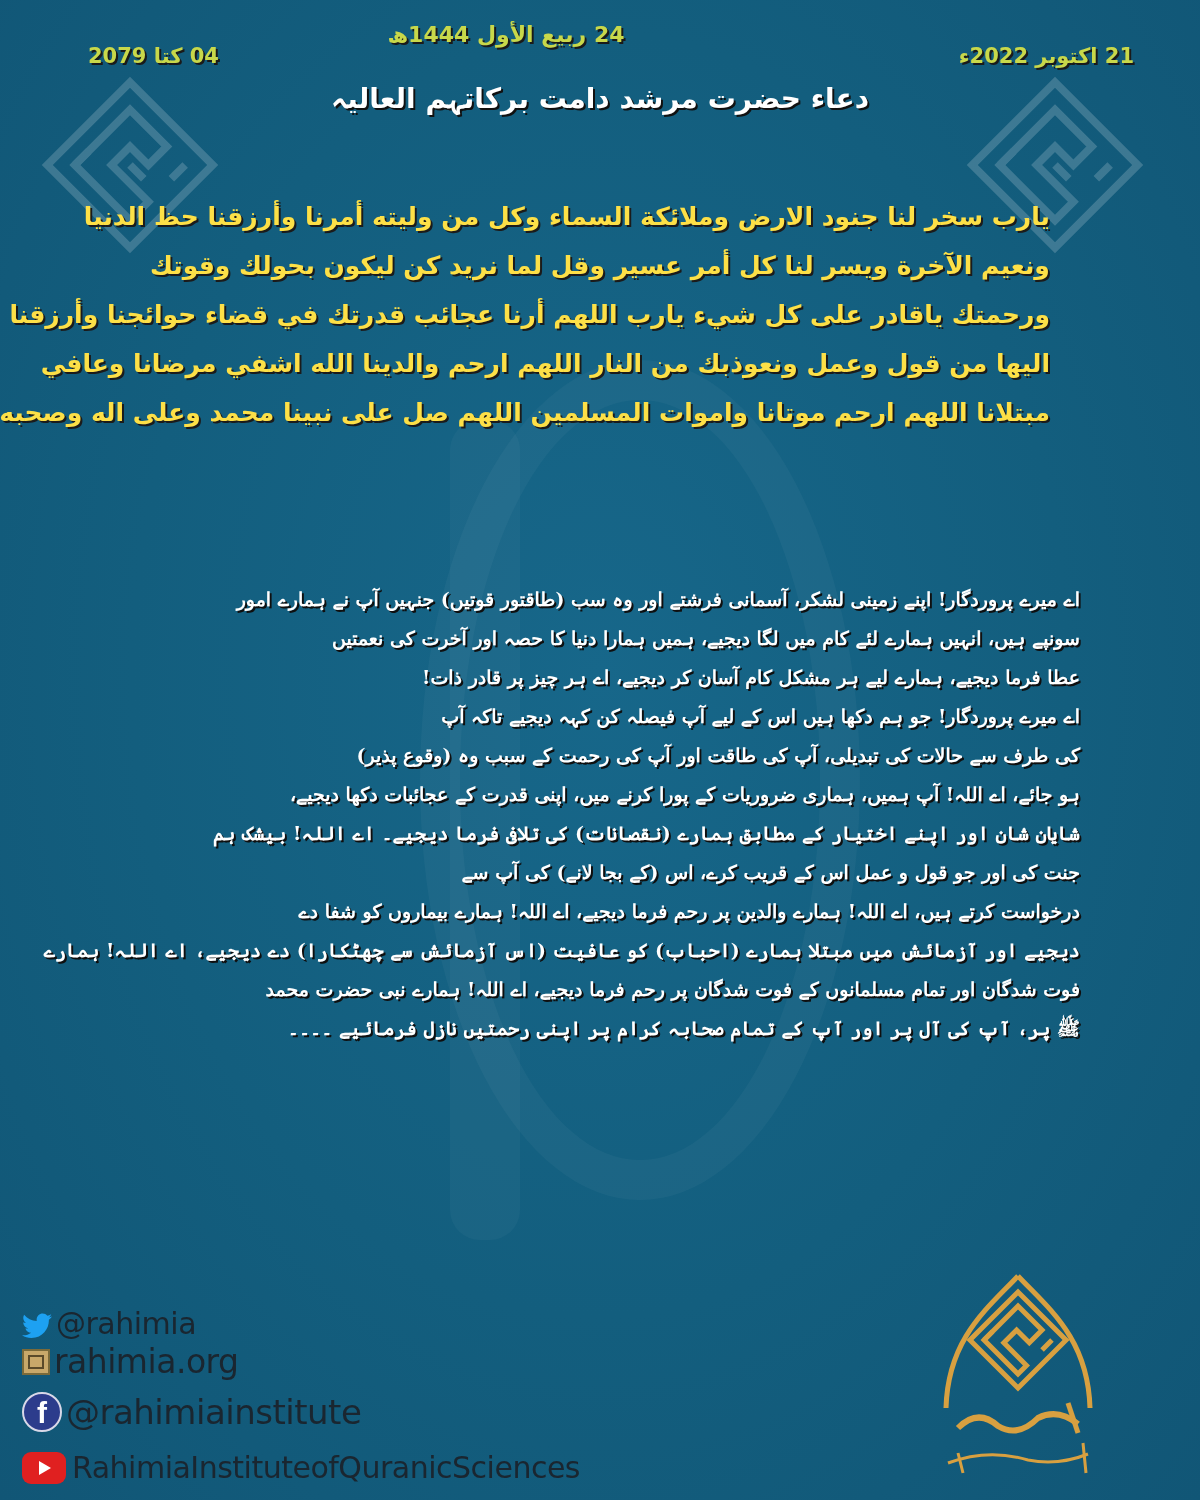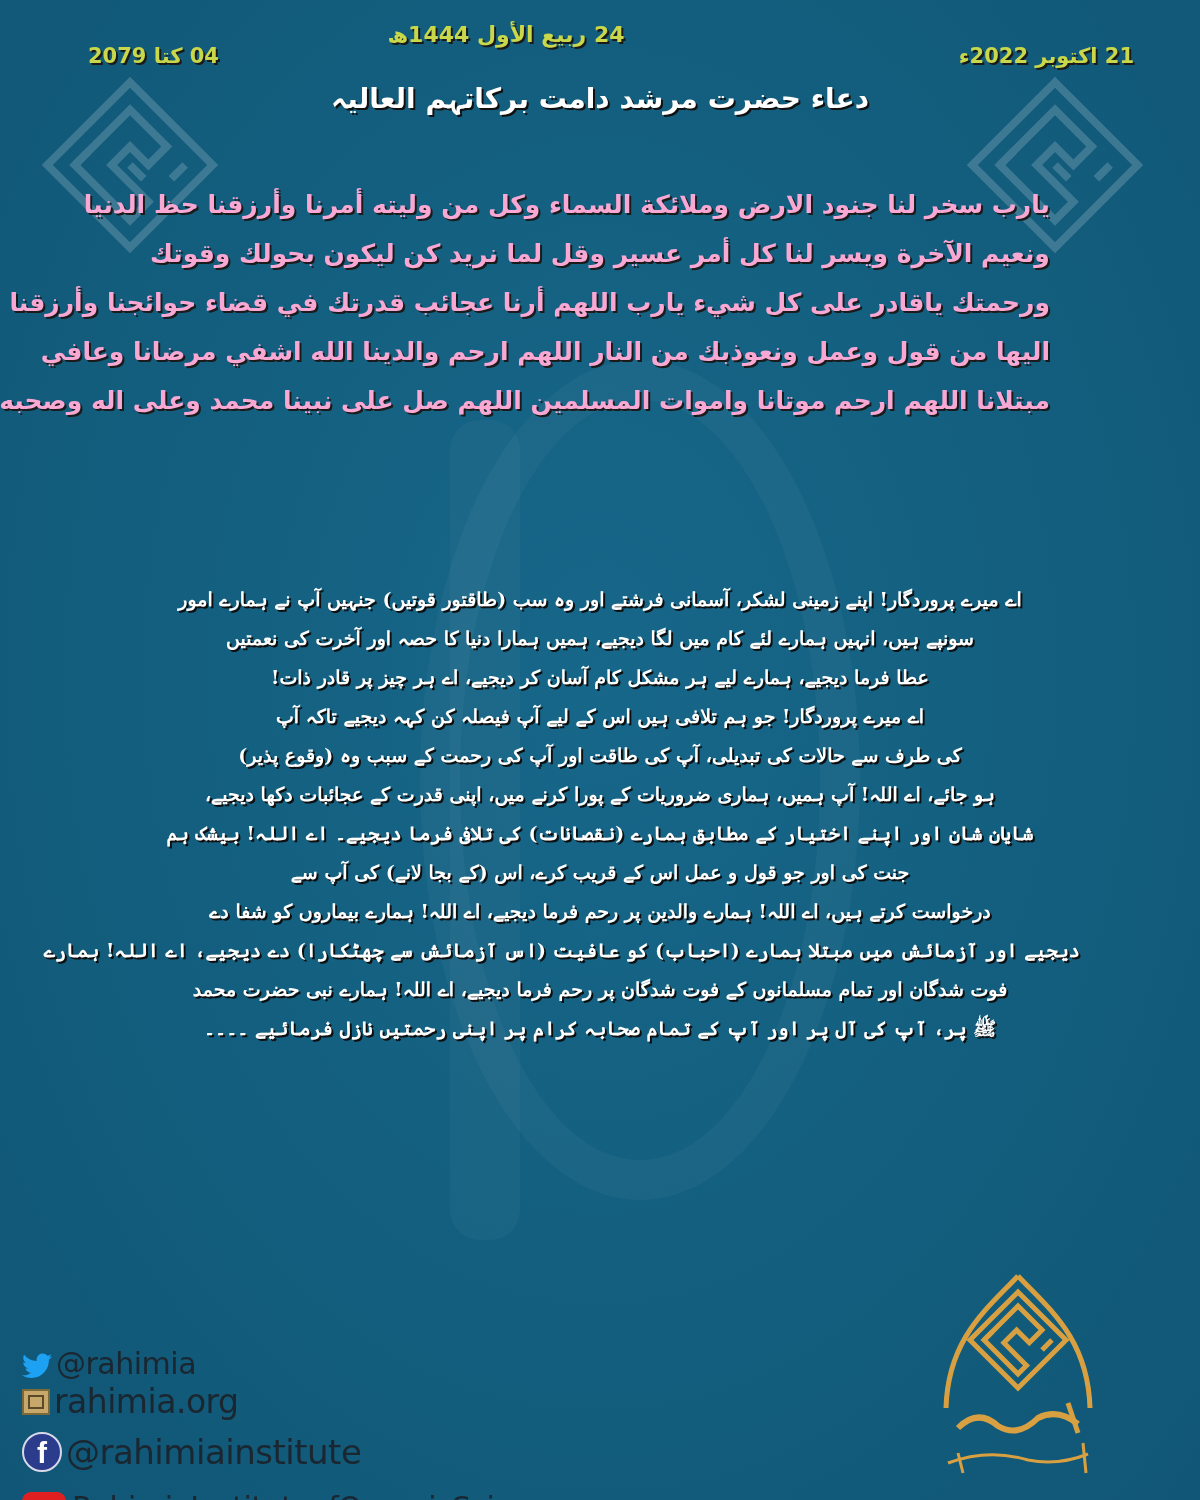--- a/index.html
+++ b/index.html
@@ -47,43 +47,43 @@
       font-size: 21px; color: #c8d84a; font-weight: bold;
       text-shadow: 2px 2px 0 #1a1a1a;
     }
     .title {
       position: absolute; top: 82px; left: 0; width: 1200px; text-align: center;
       font-family: "DejaVu Sans", sans-serif;
       font-size: 28px; font-weight: bold; color: #ffffff;
       text-shadow: 2px 2px 0 #111;
     }
     .arabic {
-      position: absolute; top: 180px; left: 150px; width: 900px;
+      position: absolute; top: 192px; left: 150px; width: 900px;
       direction: rtl; text-align: center;
       font-family: "DejaVu Sans", sans-serif;
       font-size: 25px; line-height: 49px; font-weight: bold;
-      color: #f9a8d4;
+      color: #fde047;
       text-shadow: 2px 2px 0 #1b1b1b;
     }
     .arabic .line { display: block; white-space: nowrap; }
     .urdu {
       position: absolute; top: 580px; left: 120px; width: 960px;
-      direction: rtl; text-align: center;
+      direction: rtl; text-align: right;
       font-family: "DejaVu Serif", serif;
       font-size: 19px; line-height: 39px; font-weight: bold;
       color: #ffffff;
       text-shadow: 2px 2px 0 #0f0f0f;
     }
     .urdu .line { display: block; white-space: nowrap; }
 
     .socials {
       position: absolute; left: 22px; top: 1306px;
       font-family: "DejaVu Sans", sans-serif; color: #1a2630;
     }
-    .social-row { display: flex; align-items: center; position: absolute; left: 0; white-space: nowrap; margin-top: 40px; }
+    .social-row { display: flex; align-items: center; position: absolute; left: 0; white-space: nowrap; }
     .social-row .txt { letter-spacing: -0.5px; }
     .row-tw { top: 0; font-size: 30px; }
     .row-web { top: 36px; font-size: 33px; }
     .row-fb { top: 86px; font-size: 34px; }
     .row-yt { top: 144px; font-size: 30px; }
     .ico { display: inline-block; margin-right: 4px; }
     .tw-ico { width: 30px; height: 26px; }
     .web-ico { width: 28px; height: 26px; background: #c8a86a; border: 2px solid #7a6a3a; box-sizing: border-box; position: relative; }
     .web-ico::before { content: ""; position: absolute; left: 4px; top: 4px; width: 16px; height: 14px; border: 2px solid #5a4a2a; box-sizing: border-box; }
     .fb-ico { width: 40px; height: 40px; border-radius: 50%; background: #2c3c8c; border: 2px solid #d8d8e8; box-sizing: border-box; color: #fff; font-size: 30px; font-weight: bold; text-align: center; line-height: 38px; font-family: "Liberation Sans", sans-serif; }
@@ -131,21 +131,21 @@
   <span class="line">ونعيم الآخرة ويسر لنا كل أمر عسير وقل لما نريد كن ليكون بحولك وقوتك</span>
   <span class="line">ورحمتك ياقادر على كل شيء يارب اللهم أرنا عجائب قدرتك في قضاء حوائجنا وأرزقنا</span>
   <span class="line">اليها من قول وعمل ونعوذبك من النار اللهم ارحم والدينا الله اشفي مرضانا وعافي</span>
   <span class="line">مبتلانا اللهم ارحم موتانا واموات المسلمين اللهم صل على نبينا محمد وعلى اله وصحبه</span>
 </div>
 
 <div class="urdu">
   <span class="line">اے میرے پروردگار! اپنے زمینی لشکر، آسمانی فرشتے اور وہ سب (طاقتور قوتیں) جنہیں آپ نے ہمارے امور</span>
   <span class="line">سونپے ہیں، انہیں ہمارے لئے کام میں لگا دیجیے، ہمیں ہمارا دنیا کا حصہ اور آخرت کی نعمتیں</span>
   <span class="line">عطا فرما دیجیے، ہمارے لیے ہر مشکل کام آسان کر دیجیے، اے ہر چیز پر قادر ذات!</span>
-  <span class="line">اے میرے پروردگار! جو ہم تلافی ہیں اس کے لیے آپ فیصلہ کن کہہ دیجیے تاکہ آپ</span>
+  <span class="line">اے میرے پروردگار! جو ہم دکھا ہیں اس کے لیے آپ فیصلہ کن کہہ دیجیے تاکہ آپ</span>
   <span class="line">کی طرف سے حالات کی تبدیلی، آپ کی طاقت اور آپ کی رحمت کے سبب وہ (وقوع پذیر)</span>
   <span class="line">ہو جائے، اے اللہ! آپ ہمیں، ہماری ضروریات کے پورا کرنے میں، اپنی قدرت کے عجائبات دکھا دیجیے،</span>
   <span class="line">شایان شان اور اپنے اختیار کے مطابق ہمارے (نقصانات) کی تلافی فرما دیجیے۔ اے اللہ! بیشک ہم</span>
   <span class="line">جنت کی اور جو قول و عمل اس کے قریب کرے، اس (کے بجا لانے) کی آپ سے</span>
   <span class="line">درخواست کرتے ہیں، اے اللہ! ہمارے والدین پر رحم فرما دیجیے، اے اللہ! ہمارے بیماروں کو شفا دے</span>
   <span class="line">دیجیے اور آزمائش میں مبتلا ہمارے (احباب) کو عافیت (اس آزمائش سے چھٹکارا) دے دیجیے، اے اللہ! ہمارے</span>
   <span class="line">فوت شدگان اور تمام مسلمانوں کے فوت شدگان پر رحم فرما دیجیے، اے اللہ! ہمارے نبی حضرت محمد</span>
   <span class="line">ﷺ پر، آپ کی آل پر اور آپ کے تمام صحابہ کرام پر اپنی رحمتیں نازل فرمائیے ۔۔۔۔</span>
 </div>
 

